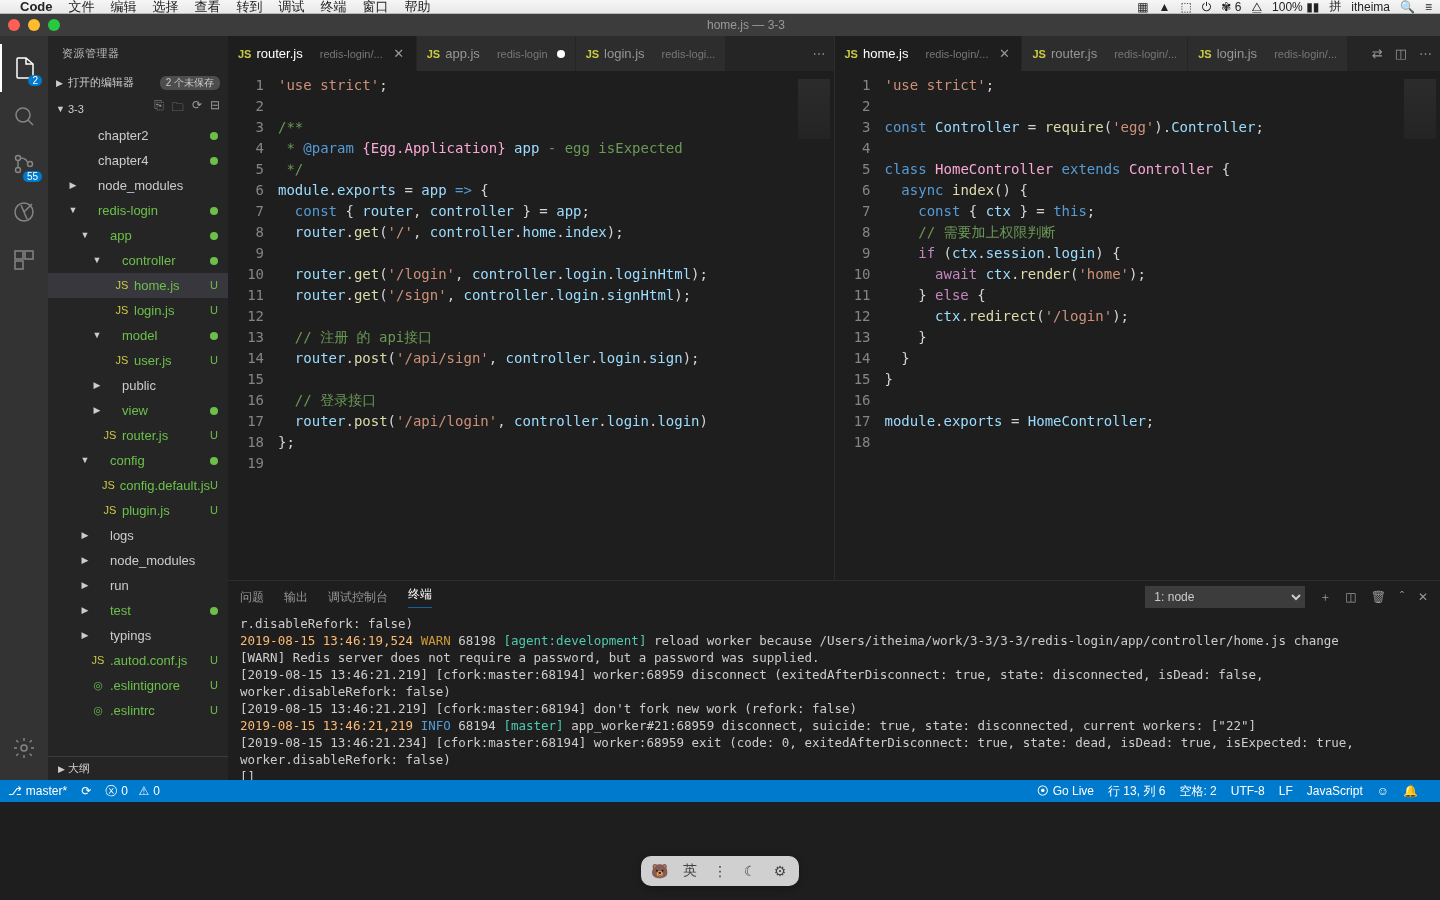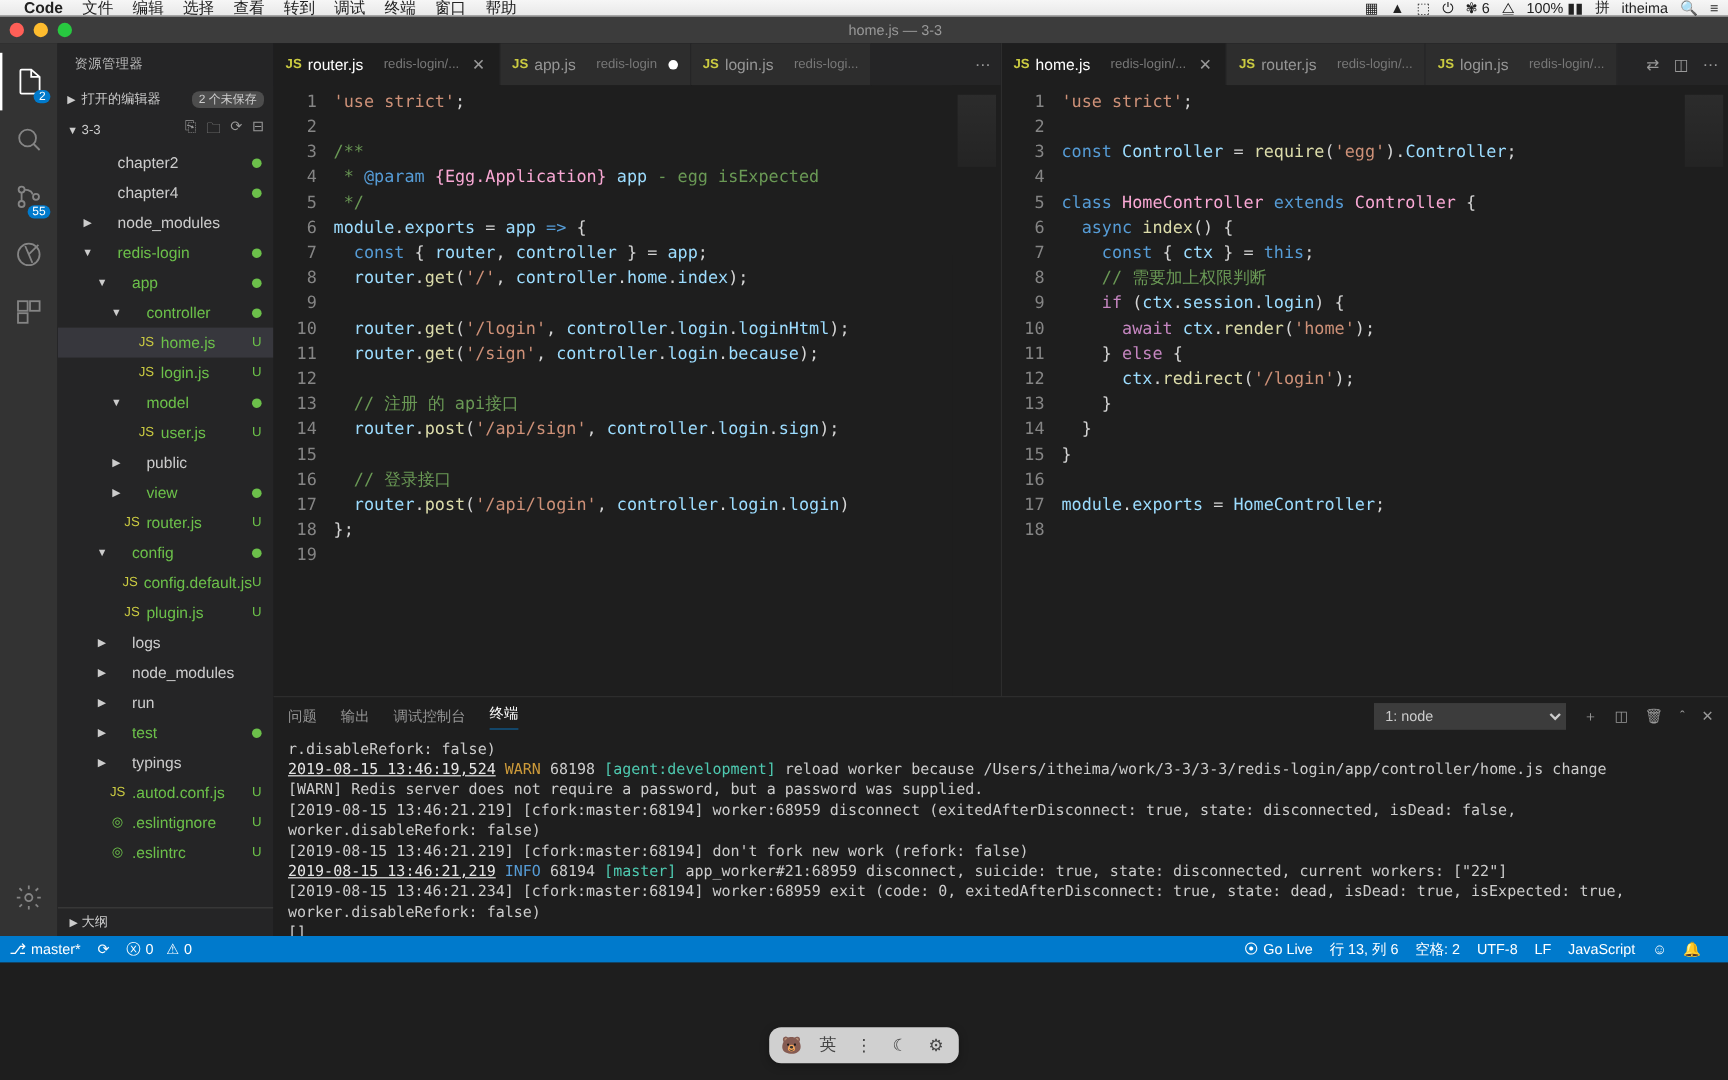--- a/index.html
+++ b/index.html
@@ -77,21 +77,21 @@
 
 .panel { height: 200px; background: #1e1e1e; border-top: 1px solid #2d2d2d; display: flex; flex-direction: column; }
 .panel-tabs { display: flex; align-items: center; padding: 4px 12px; height: 32px; font-size: 12px; color: #969696; }
 .panel-tabs .ptab { margin-right: 20px; cursor: pointer; }
 .panel-tabs .ptab.active { color: #fff; border-bottom: 1px solid #0e639c; padding-bottom: 4px; }
 .panel-tabs .pspacer { flex: 1; }
 .panel-tabs select { background: #3c3c3c; color: #ccc; border: 1px solid #3c3c3c; padding: 2px 4px; font-size: 12px; width: 160px; }
 .panel-tabs .picon { margin-left: 14px; color: #999; cursor: pointer; }
 .panel-body { flex: 1; padding: 2px 12px; font-family: Menlo, monospace; font-size: 12.5px; line-height: 17px; color: #ccc; overflow: hidden; white-space: pre-wrap; }
 .panel-body .warn { color: #cc9a3a; }
-.panel-body .date { color: #e5e5e5; text-decoration: underline; }
+.panel-body .date { color: #fdba74; }
 .panel-body .info { color: #569cd6; }
 .panel-body .m { color: #4ec9b0; }
 
 
 .statusbar { height: 22px; background: #007acc; color: #fff; display: flex; align-items: center; font-size: 12px; padding: 0 8px; }
 .statusbar .sitem { margin-right: 14px; display: flex; align-items: center; gap: 4px; cursor: pointer; }
 .statusbar .sspacer { flex: 1; }
 
 
 .dock { position: fixed; bottom: 14px; left: 50%; transform: translateX(-50%); background: rgba(240,240,240,0.85); border-radius: 10px; padding: 6px 10px; display: flex; gap: 12px; align-items: center; box-shadow: 0 2px 8px rgba(0,0,0,0.3); }
@@ -396,21 +396,21 @@
           <div class="codetext" id="code-left"><span class="s">'use strict'</span>;
 
 <span class="c">/**</span>
 <span class="c"> * </span><span class="k">@param</span><span class="c"> </span><span class="t">{Egg.Application}</span><span class="c"> </span><span class="v">app</span><span class="c"> - egg isExpected</span>
 <span class="c"> */</span>
 <span class="v">module</span>.<span class="v">exports</span> = <span class="v">app</span> <span class="k">=&gt;</span> {
   <span class="k">const</span> { <span class="v">router</span>, <span class="v">controller</span> } = <span class="v">app</span>;
   <span class="v">router</span>.<span class="fn">get</span>(<span class="s">'/'</span>, <span class="v">controller</span>.<span class="v">home</span>.<span class="v">index</span>);
 
   <span class="v">router</span>.<span class="fn">get</span>(<span class="s">'/login'</span>, <span class="v">controller</span>.<span class="v">login</span>.<span class="v">loginHtml</span>);
-  <span class="v">router</span>.<span class="fn">get</span>(<span class="s">'/sign'</span>, <span class="v">controller</span>.<span class="v">login</span>.<span class="v">because</span>);
+  <span class="v">router</span>.<span class="fn">get</span>(<span class="s">'/sign'</span>, <span class="v">controller</span>.<span class="v">login</span>.<span class="v">signHtml</span>);
 
   <span class="c">// 注册 的 api接口</span>
   <span class="v">router</span>.<span class="fn">post</span>(<span class="s">'/api/sign'</span>, <span class="v">controller</span>.<span class="v">login</span>.<span class="v">sign</span>);
 
   <span class="c">// 登录接口</span>
   <span class="v">router</span>.<span class="fn">post</span>(<span class="s">'/api/login'</span>, <span class="v">controller</span>.<span class="v">login</span>.<span class="v">login</span>)
 };
 
 </div>
           <div class="minimap">

